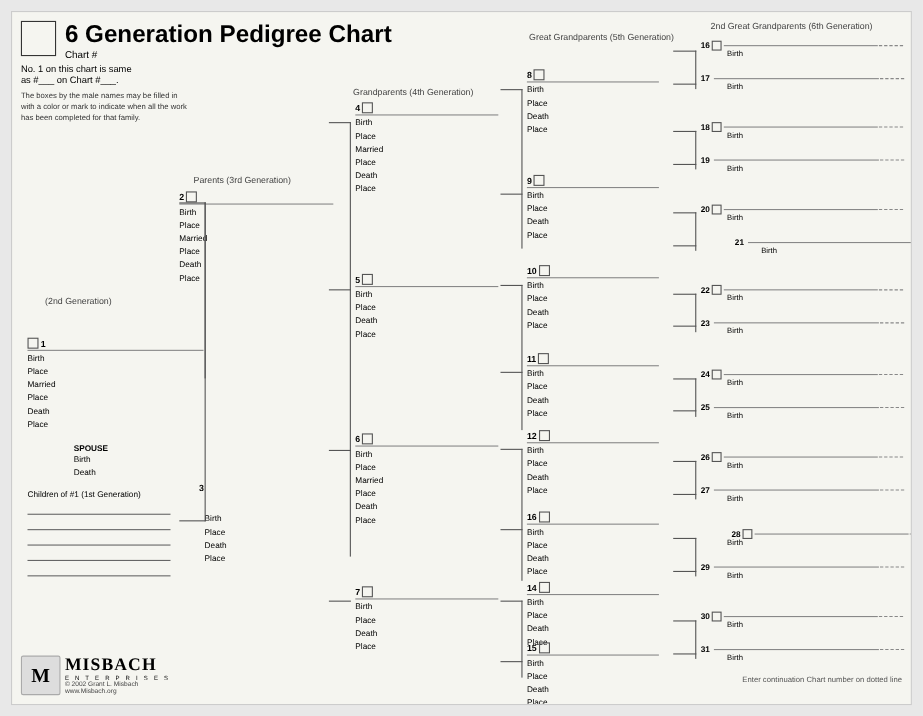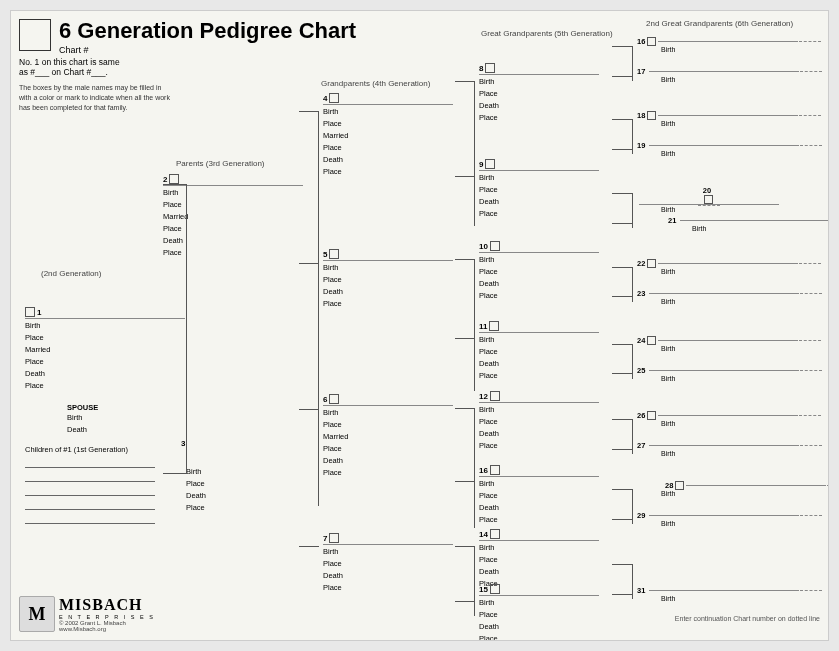--- a/index.html
+++ b/index.html
@@ -311,21 +311,21 @@
   <div style="position:absolute; left:626px; top:130px;">
     <div style="display:flex;align-items:center;">
       <span style="font-size:7.5px;font-weight:bold;margin-right:2px;">19</span>
       <div style="border-bottom:1px solid #888;width:150px;margin-left:2px;"></div>
       <div style="border-bottom:1px dashed #888;width:22px;margin-left:1px;"></div>
     </div>
     <div style="font-size:7px;margin-left:24px;">Birth</div>
   </div>
 
   <div style="position:absolute; left:626px; top:175px;">
-    <div style="display:flex;align-items:center;flex-direction:column;">
+    <div style="display:flex;align-items:center;">
       <span style="font-size:7.5px;font-weight:bold;margin-right:2px;">20</span>
       <div style="width:9px;height:9px;border:1.5px solid #555;"></div>
       <div style="border-bottom:1px solid #888;width:140px;margin-left:2px;"></div>
       <div style="border-bottom:1px dashed #888;width:22px;margin-left:1px;"></div>
     </div>
     <div style="font-size:7px;margin-left:24px;">Birth</div>
   </div>
 
   <div style="position:absolute; left:657px; top:205px;">
     <div style="display:flex;align-items:center;">
@@ -405,20 +405,29 @@
 
   <div style="position:absolute; left:626px; top:500px;">
     <div style="display:flex;align-items:center;">
       <span style="font-size:7.5px;font-weight:bold;margin-right:2px;">29</span>
       <div style="border-bottom:1px solid #888;width:150px;margin-left:2px;"></div>
       <div style="border-bottom:1px dashed #888;width:22px;margin-left:1px;"></div>
     </div>
     <div style="font-size:7px;margin-left:24px;">Birth</div>
   </div>
 
+  <div style="position:absolute; left:626px; top:545px;">
+    <div style="display:flex;align-items:center;">
+      <span style="font-size:7.5px;font-weight:bold;margin-right:2px;">30</span>
+      <div style="width:9px;height:9px;border:1.5px solid #555;"></div>
+      <div style="border-bottom:1px solid #888;width:140px;margin-left:2px;"></div>
+      <div style="border-bottom:1px dashed #888;width:22px;margin-left:1px;"></div>
+    </div>
+    <div style="font-size:7px;margin-left:24px;">Birth</div>
+  </div>
 
   <div style="position:absolute; left:626px; top:575px;">
     <div style="display:flex;align-items:center;">
       <span style="font-size:7.5px;font-weight:bold;margin-right:2px;">31</span>
       <div style="border-bottom:1px solid #888;width:150px;margin-left:2px;"></div>
       <div style="border-bottom:1px dashed #888;width:22px;margin-left:1px;"></div>
     </div>
     <div style="font-size:7px;margin-left:24px;">Birth</div>
   </div>
 

